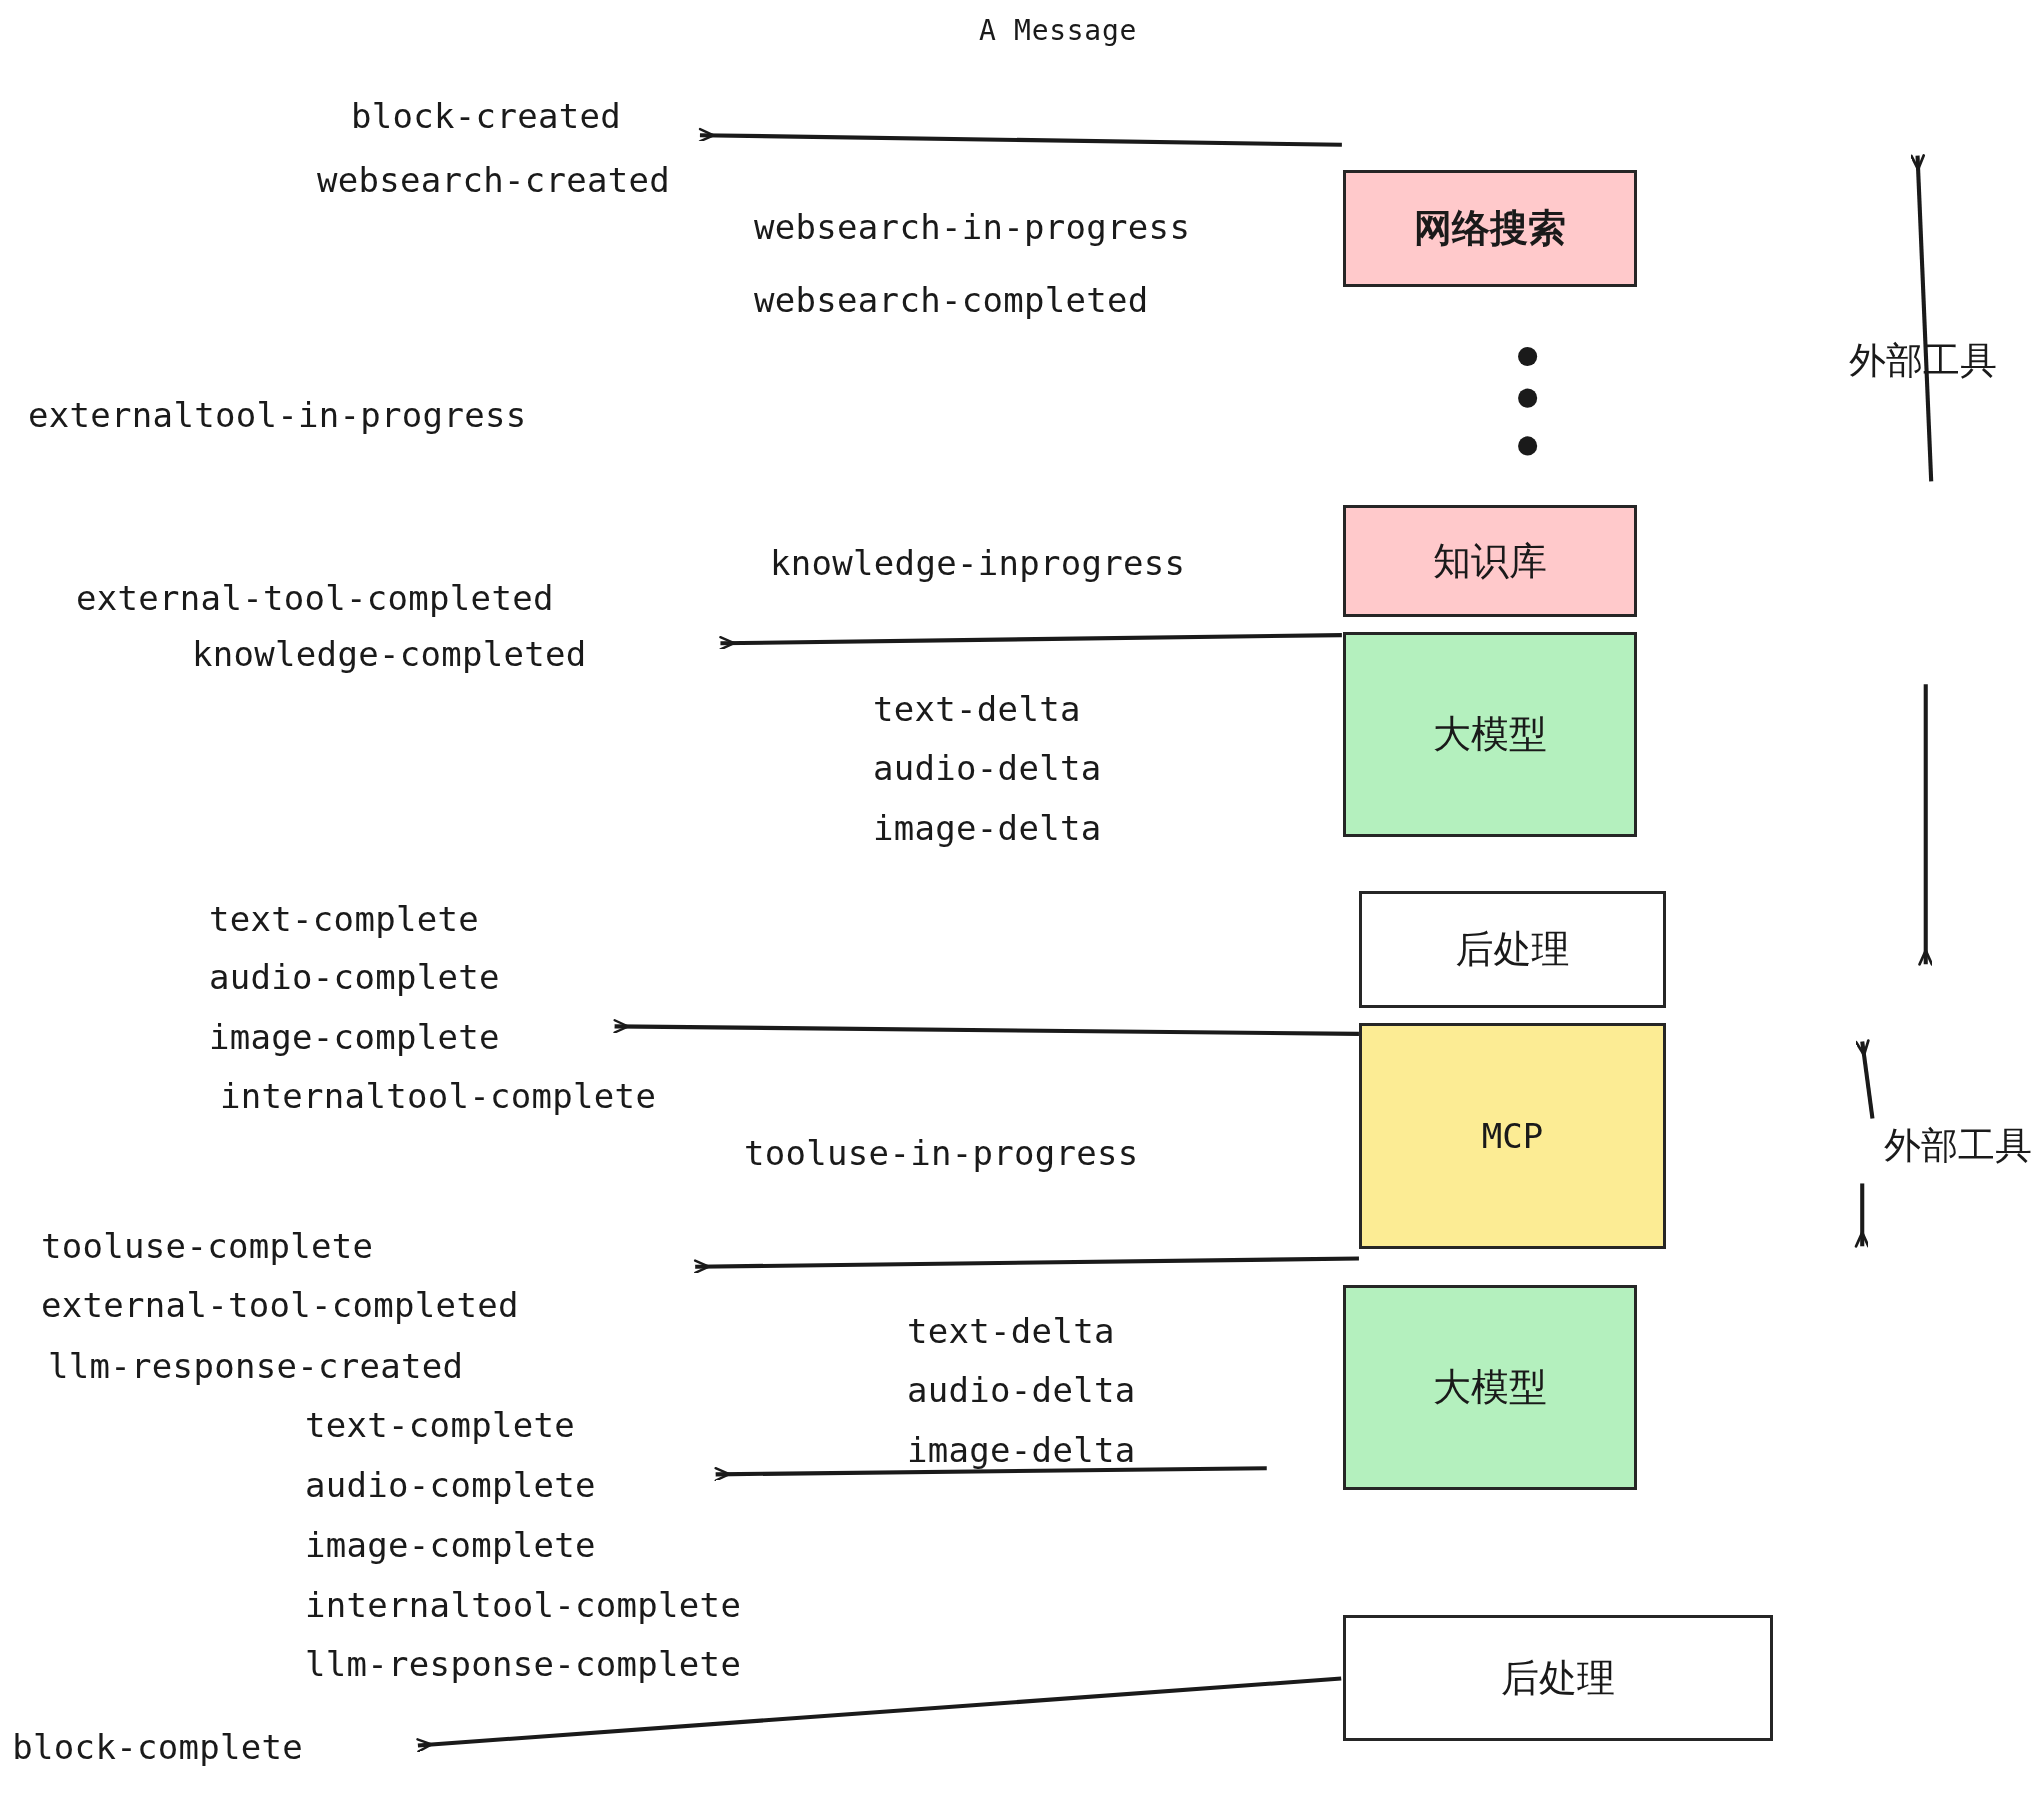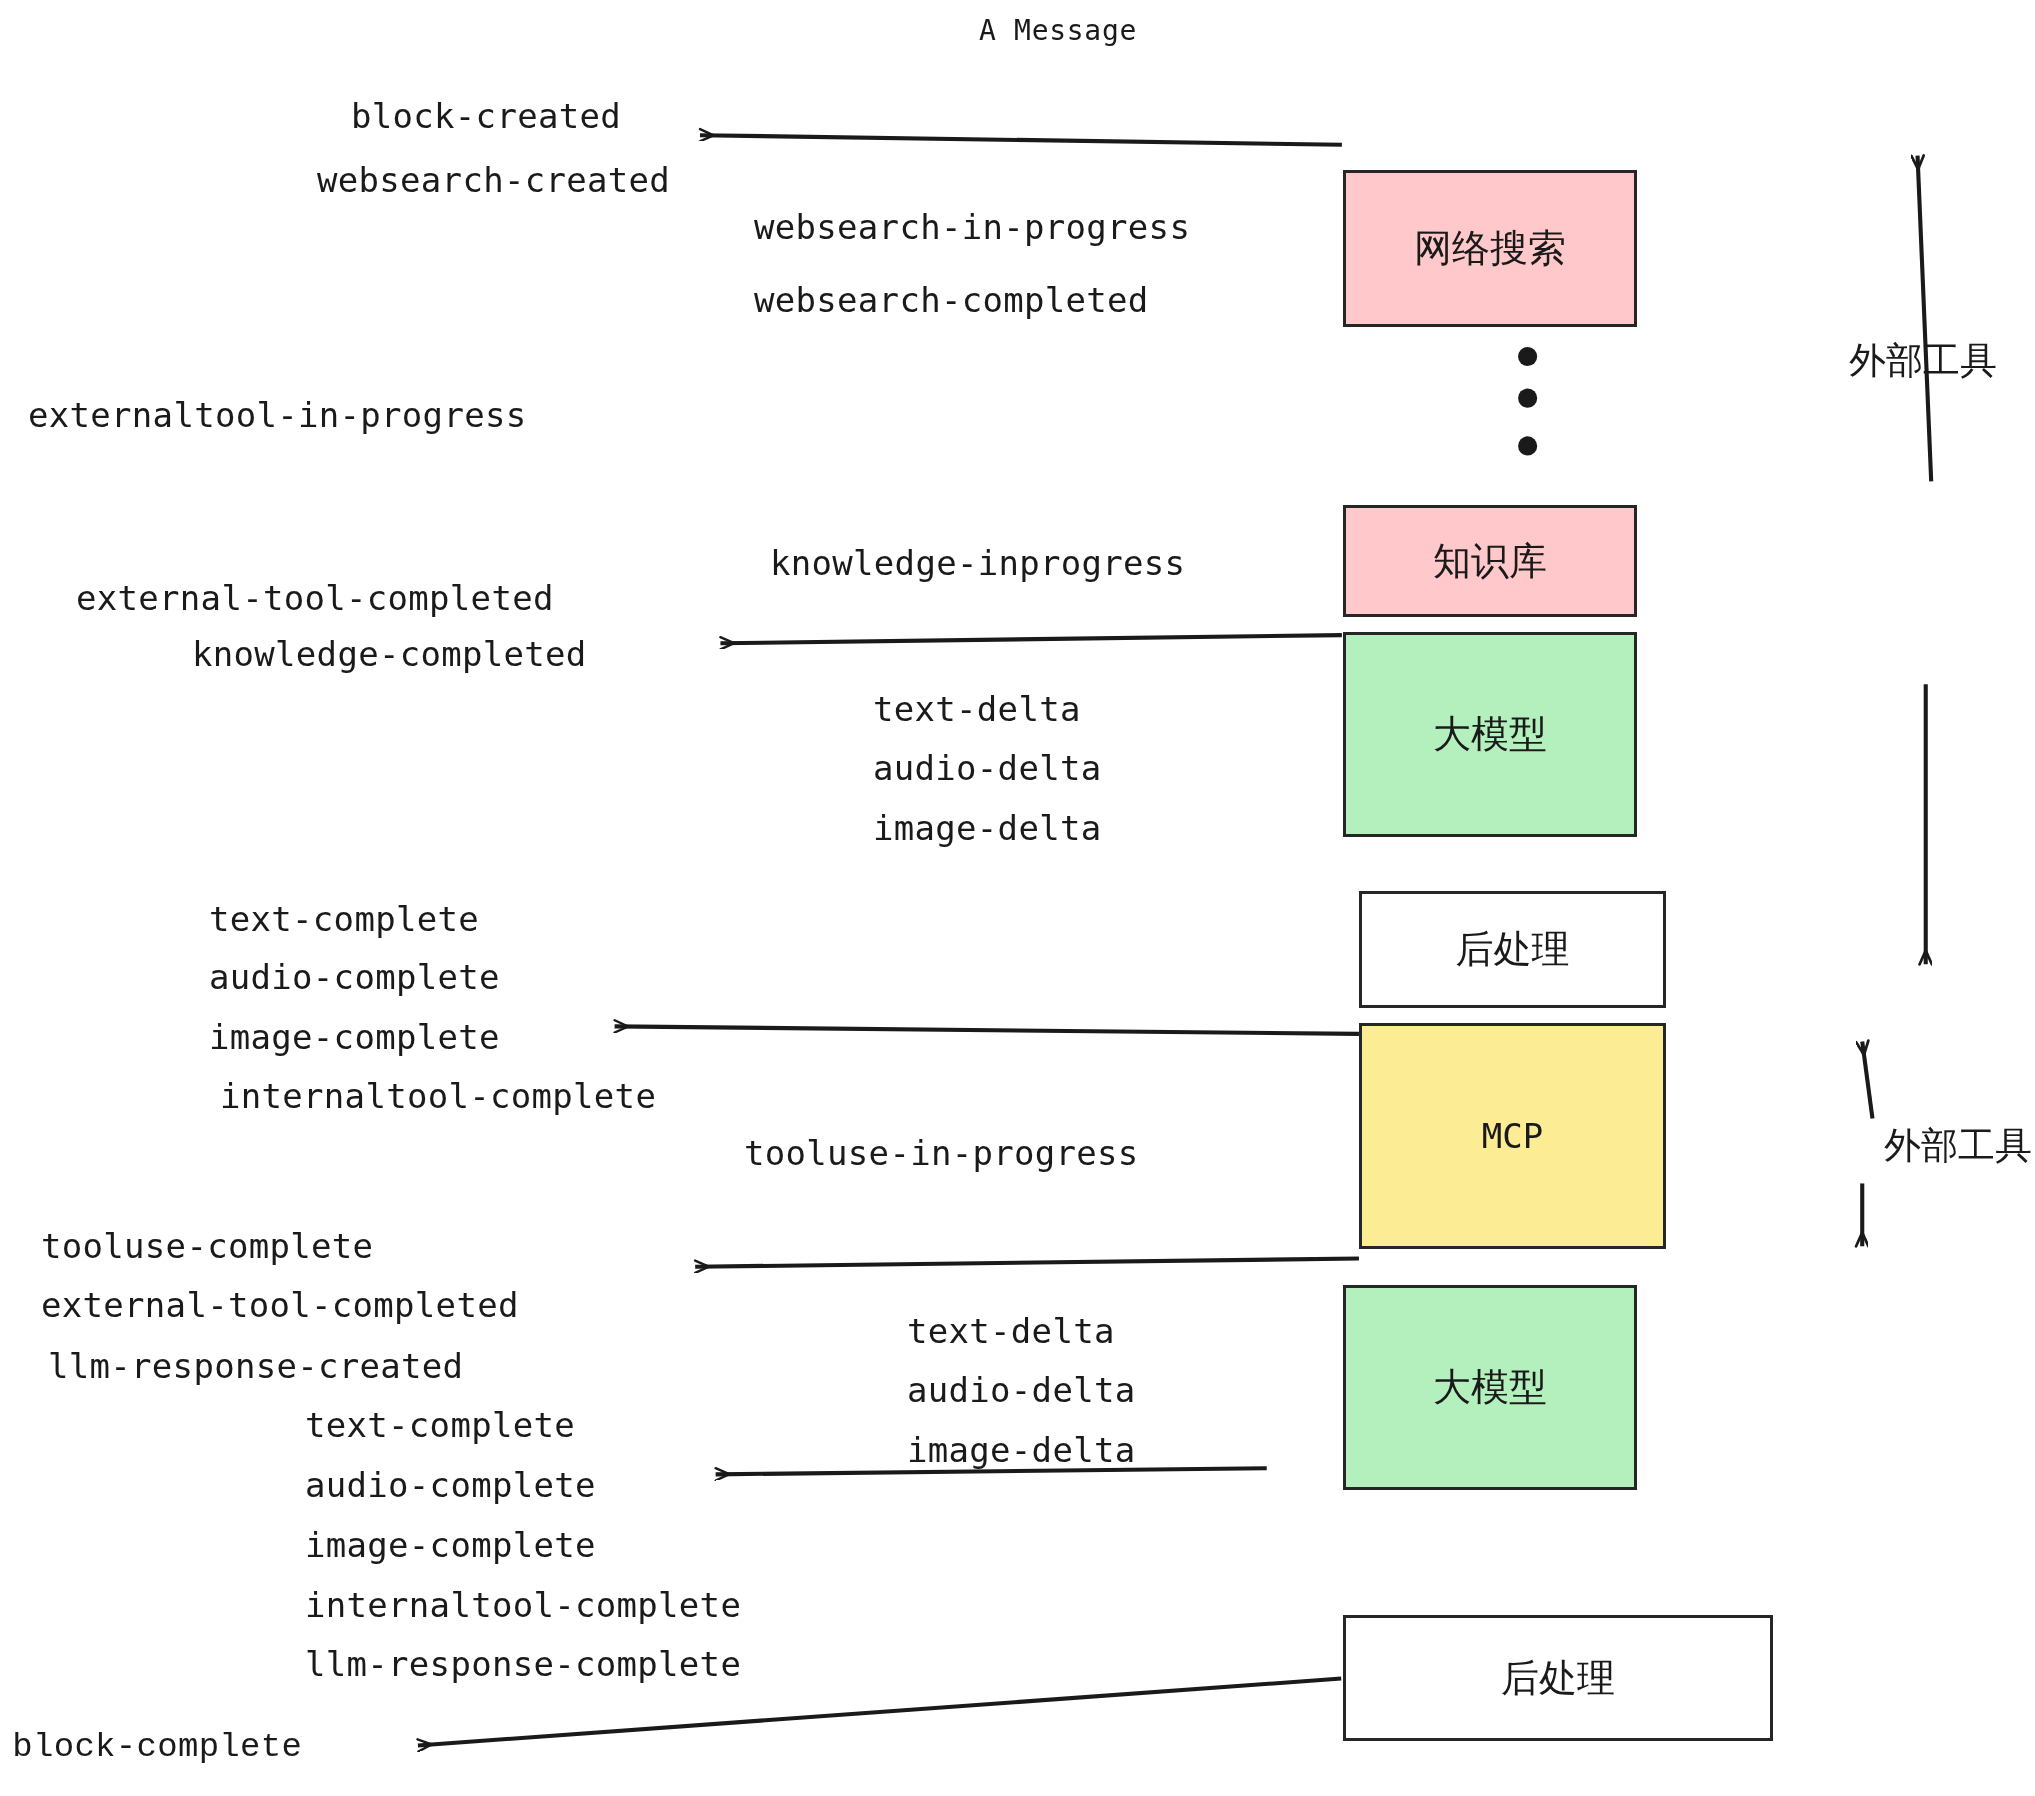--- a/index.html
+++ b/index.html
@@ -100,21 +100,21 @@
 
     <g id="ellipsis">
       <circle cx="2237" cy="522" r="14" fill="#1a1a1a"></circle>
       <circle cx="2237" cy="583" r="14" fill="#1a1a1a"></circle>
       <circle cx="2237" cy="653" r="14" fill="#1a1a1a"></circle>
     </g>
   </svg>
 
   <div class="title" style="left:979px; top:13.7px;">A Message</div>
 
-  <div class="node-box" style="left:1343px; top:170px; width:294px; height:157px; background:#FFC9CB;">
+  <div class="node-box" style="left:1343px; top:170px; width:294px; height:117px; background:#FFC9CB;font-weight:bold;">
     <span class="boxlabel" style="position:static;">网络搜索</span>
   </div>
 
   <div class="node-box" style="left:1343px; top:505px; width:294px; height:112px; background:#FFC9CB;">
     <span class="boxlabel" style="position:static;">知识库</span>
   </div>
 
   <div class="node-box" style="left:1343px; top:632px; width:294px; height:205px; background:#B4F0BE;">
     <span class="boxlabel" style="position:static;">大模型</span>
   </div>
@@ -158,16 +158,16 @@
   <div class="evt" style="left:41px; top:1288px;">external-tool-completed</div>
   <div class="evt" style="left:48px; top:1349px;">llm-response-created</div>
   <div class="evt" style="left:907px; top:1314px;">text-delta</div>
   <div class="evt" style="left:907px; top:1373px;">audio-delta</div>
   <div class="evt" style="left:907px; top:1433px;">image-delta</div>
   <div class="evt" style="left:305px; top:1408px;">text-complete</div>
   <div class="evt" style="left:305px; top:1468px;">audio-complete</div>
   <div class="evt" style="left:305px; top:1528px;">image-complete</div>
   <div class="evt" style="left:305px; top:1588px;">internaltool-complete</div>
   <div class="evt" style="left:305px; top:1647px;">llm-response-complete</div>
-  <div class="evt" style="left:12.3px; top:1730px;font-family:Liberation Mono, monospace;">block-complete</div>
+  <div class="evt" style="left:12.3px; top:1730px;">block-complete</div>
 
 </div>
 
 
 </body></html>

